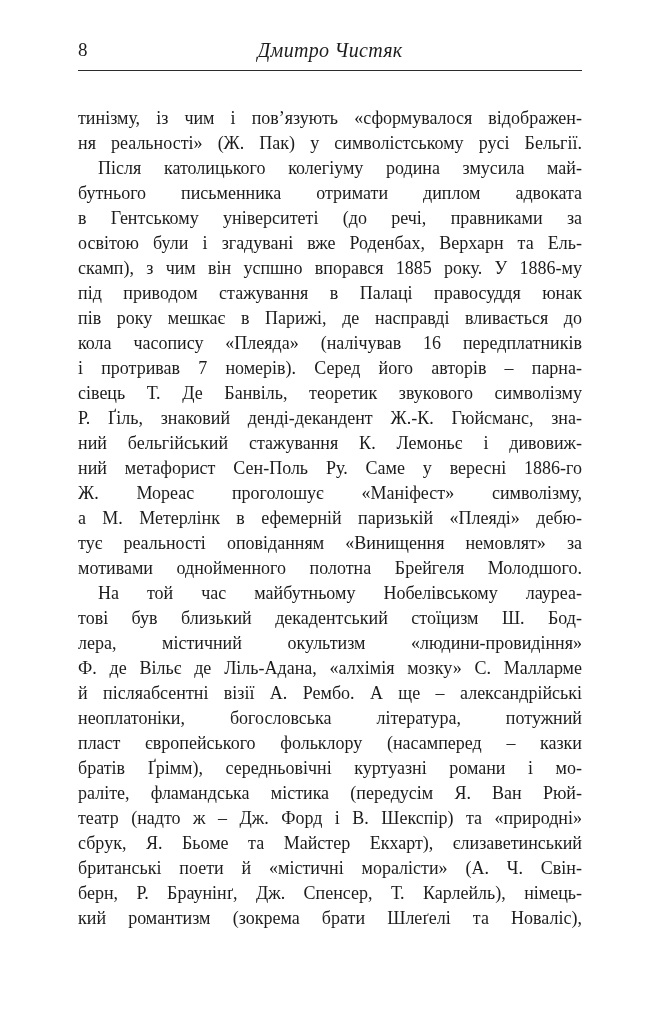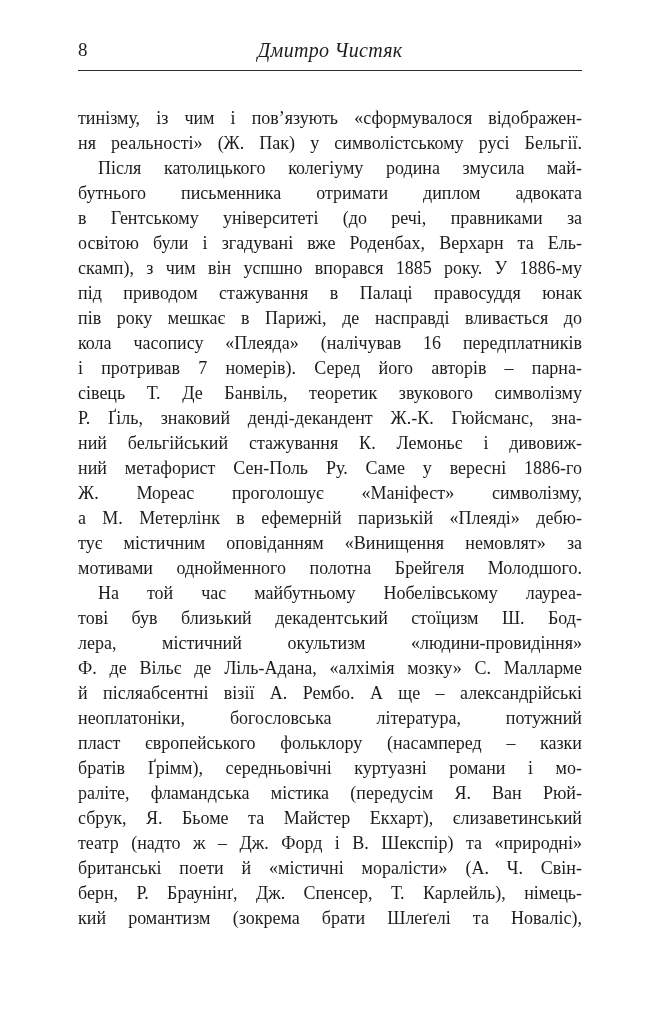--- a/index.html
+++ b/index.html
@@ -94,33 +94,33 @@
         <div class="line">під приводом стажування в Палаці правосуддя юнак</div>
         <div class="line">пів року мешкає в Парижі, де насправді вливається до</div>
         <div class="line">кола часопису «Плеяда» (налічував 16 передплатників</div>
         <div class="line">і протривав 7 номерів). Серед його авторів – парна-</div>
         <div class="line">сівець Т. Де Банвіль, теоретик звукового символізму</div>
         <div class="line">Р. Ґіль, знаковий денді-декандент Ж.-К. Гюйсманс, зна-</div>
         <div class="line">ний бельгійський стажування К. Лемоньє і дивовиж-</div>
         <div class="line">ний метафорист Сен-Поль Ру. Саме у вересні 1886-го</div>
         <div class="line">Ж. Мореас проголошує «Маніфест» символізму,</div>
         <div class="line">а М. Метерлінк в ефемерній паризькій «Плеяді» дебю-</div>
-        <div class="line">тує містичним оповіданням «Винищення немовлят» за</div>
+        <div class="line">тує реальності оповіданням «Винищення немовлят» за</div>
         <div class="line">мотивами однойменного полотна Брейгеля Молодшого.</div>
       </div>
       <div class="paragraph">
         <div class="line indent">На той час майбутньому Нобелівському лауреа-</div>
         <div class="line">тові був близький декадентський стоїцизм Ш. Бод-</div>
         <div class="line">лера, містичний окультизм «людини-провидіння»</div>
         <div class="line">Ф. де Вільє де Ліль-Адана, «алхімія мозку» С. Малларме</div>
         <div class="line">й післяабсентні візії А. Рембо. А ще – александрійські</div>
         <div class="line">неоплатоніки, богословська література, потужний</div>
         <div class="line">пласт європейського фольклору (насамперед – казки</div>
         <div class="line">братів Ґрімм), середньовічні куртуазні романи і мо-</div>
         <div class="line">раліте, фламандська містика (передусім Я. Ван Рюй-</div>
+        <div class="line">театр (надто ж – Дж. Форд і В. Шекспір) та «природні»</div>
         <div class="line">сбрук, Я. Бьоме та Майстер Екхарт), єлизаветинський</div>
-        <div class="line">театр (надто ж – Дж. Форд і В. Шекспір) та «природні»</div>
         <div class="line">британські поети й «містичні моралісти» (А. Ч. Свін-</div>
         <div class="line">берн, Р. Браунінґ, Дж. Спенсер, Т. Карлейль), німець-</div>
         <div class="line">кий романтизм (зокрема брати Шлеґелі та Новаліс),</div>
       </div>
     </div>
 </div>
 
 </body></html>

